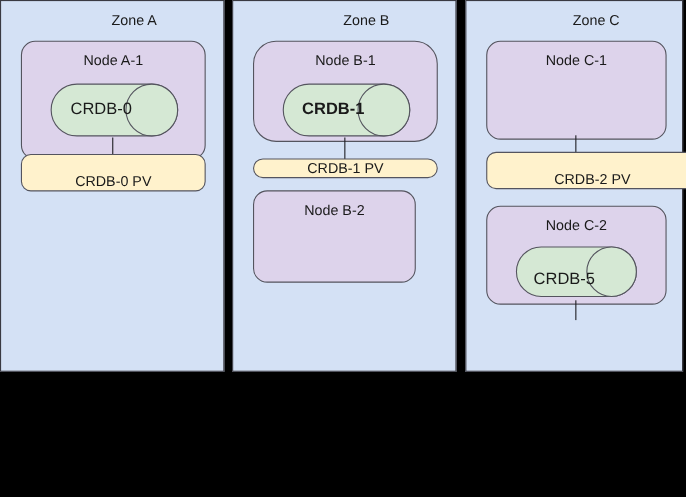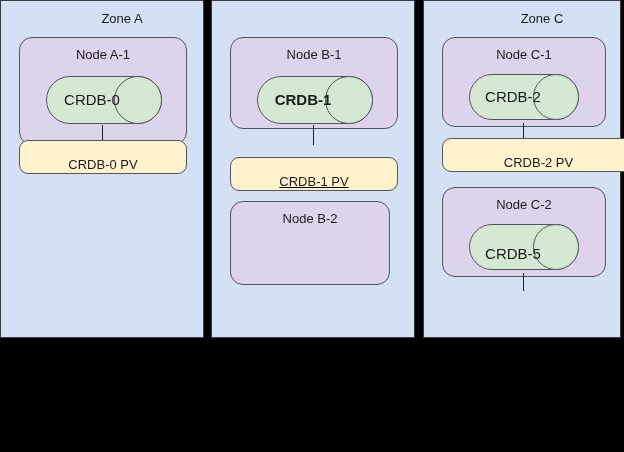--- a/index.html
+++ b/index.html
@@ -128,57 +128,51 @@
     </div>
 
     <div class="connector" style="left:101px; top:124px; height:20px;"></div>
 
     <div class="pv" style="left:18px; top:139px; width:168px; height:34px;">
       <div class="pv-label">CRDB-0 PV</div>
     </div>
   </div>
 
   <div class="zone" style="left:211px; top:0px; width:204px; height:338px;">
+    <div class="zone-title">Zone B</div>
 
-    <div class="node" style="left:18px; top:36px; width:168px; height:92px;">
+    <div class="node" style="left:18px; top:36px; width:168px; height:92px;border-radius:21px;">
       <div class="node-title">Node B-1</div>
 
       <div class="cyl" style="left:26px; top:38px; width:116px; height:48px;">
         <svg width="116" height="48" viewBox="0 0 116 48">
           <path d="M 24 0.5 L 92 0.5 A 23.5 23.5 0 0 1 92 47.5 L 24 47.5 A 23.5 23.5 0 0 1 24 0.5 Z" fill="#D5E8D4" stroke="#54545E" stroke-width="1"></path>
           <ellipse cx="92" cy="24" rx="23.5" ry="23.5" fill="#D5E8D4" stroke="#54545E" stroke-width="1"></ellipse>
         </svg>
         <div class="cyl-label" style="width:92px;font-weight:bold;">CRDB-1</div>
       </div>
     </div>
 
     <div class="connector" style="left:101px; top:124px; height:20px;"></div>
 
-    <div class="pv" style="left:18px; top:156px; width:168px; height:34px;text-decoration:underline;">
+    <div class="pv" style="left:18px; top:143px; width:168px; height:18px;">
       <div class="pv-label">CRDB-1 PV</div>
     </div>
 
-    <div class="node" style="left:18px; top:200px; width:160px; height:84px;">
+    <div class="node" style="left:18px; top:172px; width:148px; height:84px;">
       <div class="node-title">Node B-2</div>
     </div>
   </div>
 
   <div class="zone" style="left:423px; top:0px; width:198px; height:338px;text-decoration:underline;">
     <div class="zone-title">Zone C</div>
 
     <div class="node" style="left:18px; top:36px; width:164px; height:90px;padding-left:19px;">
       <div class="node-title">Node C-1</div>
 
-      <div class="cyl" style="left:26px; top:36px; width:110px; height:46px;">
-        <svg width="110" height="46" viewBox="0 0 110 46">
-          <path d="M 23 0.5 L 87 0.5 A 22.5 22.5 0 0 1 87 45.5 L 23 45.5 A 22.5 22.5 0 0 1 23 0.5 Z" fill="#D5E8D4" stroke="#54545E" stroke-width="1"></path>
-          <ellipse cx="87" cy="23" rx="22.5" ry="22.5" fill="#D5E8D4" stroke="#54545E" stroke-width="1"></ellipse>
-        </svg>
-        <div class="cyl-label" style="width:88px;">CRDB-2</div>
-      </div>
     </div>
 
     <div class="connector" style="left:99px; top:122px; height:18px;"></div>
 
     <div class="pv" style="left:18px; top:137px; width:193px; height:34px;">
       <div class="pv-label">CRDB-2 PV</div>
     </div>
 
     <div class="node" style="left:18px; top:186px; width:164px; height:90px;">
       <div class="node-title">Node C-2</div>

